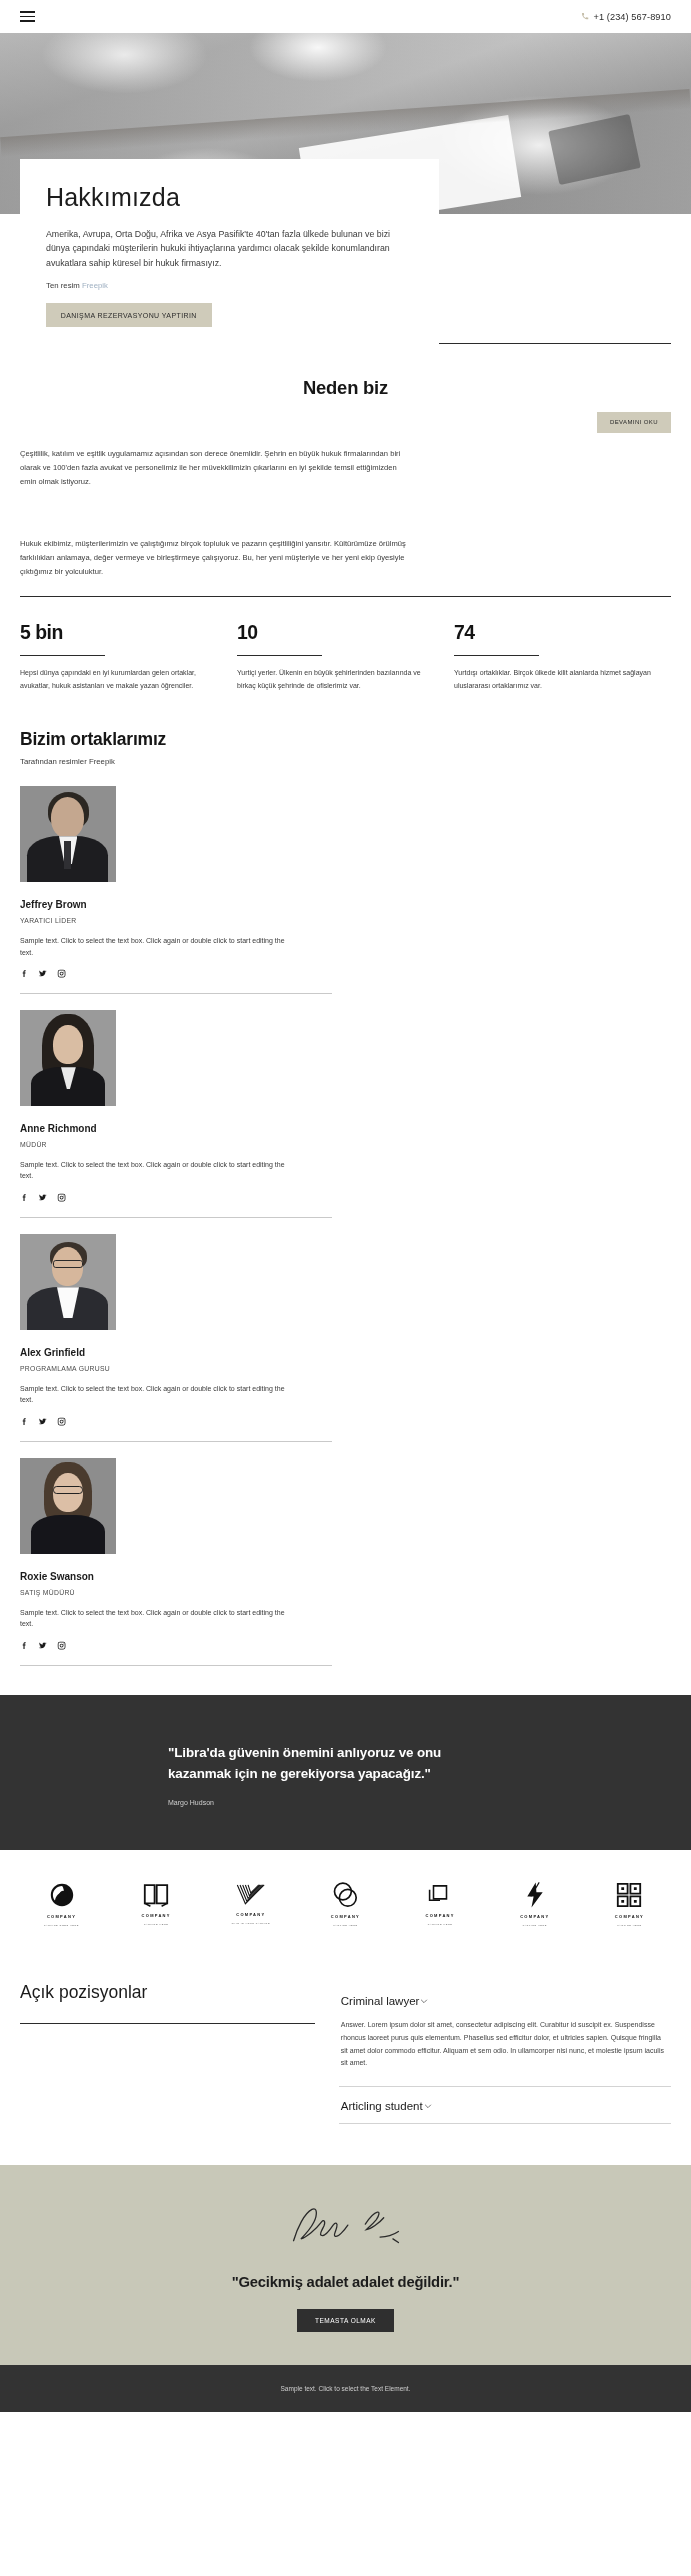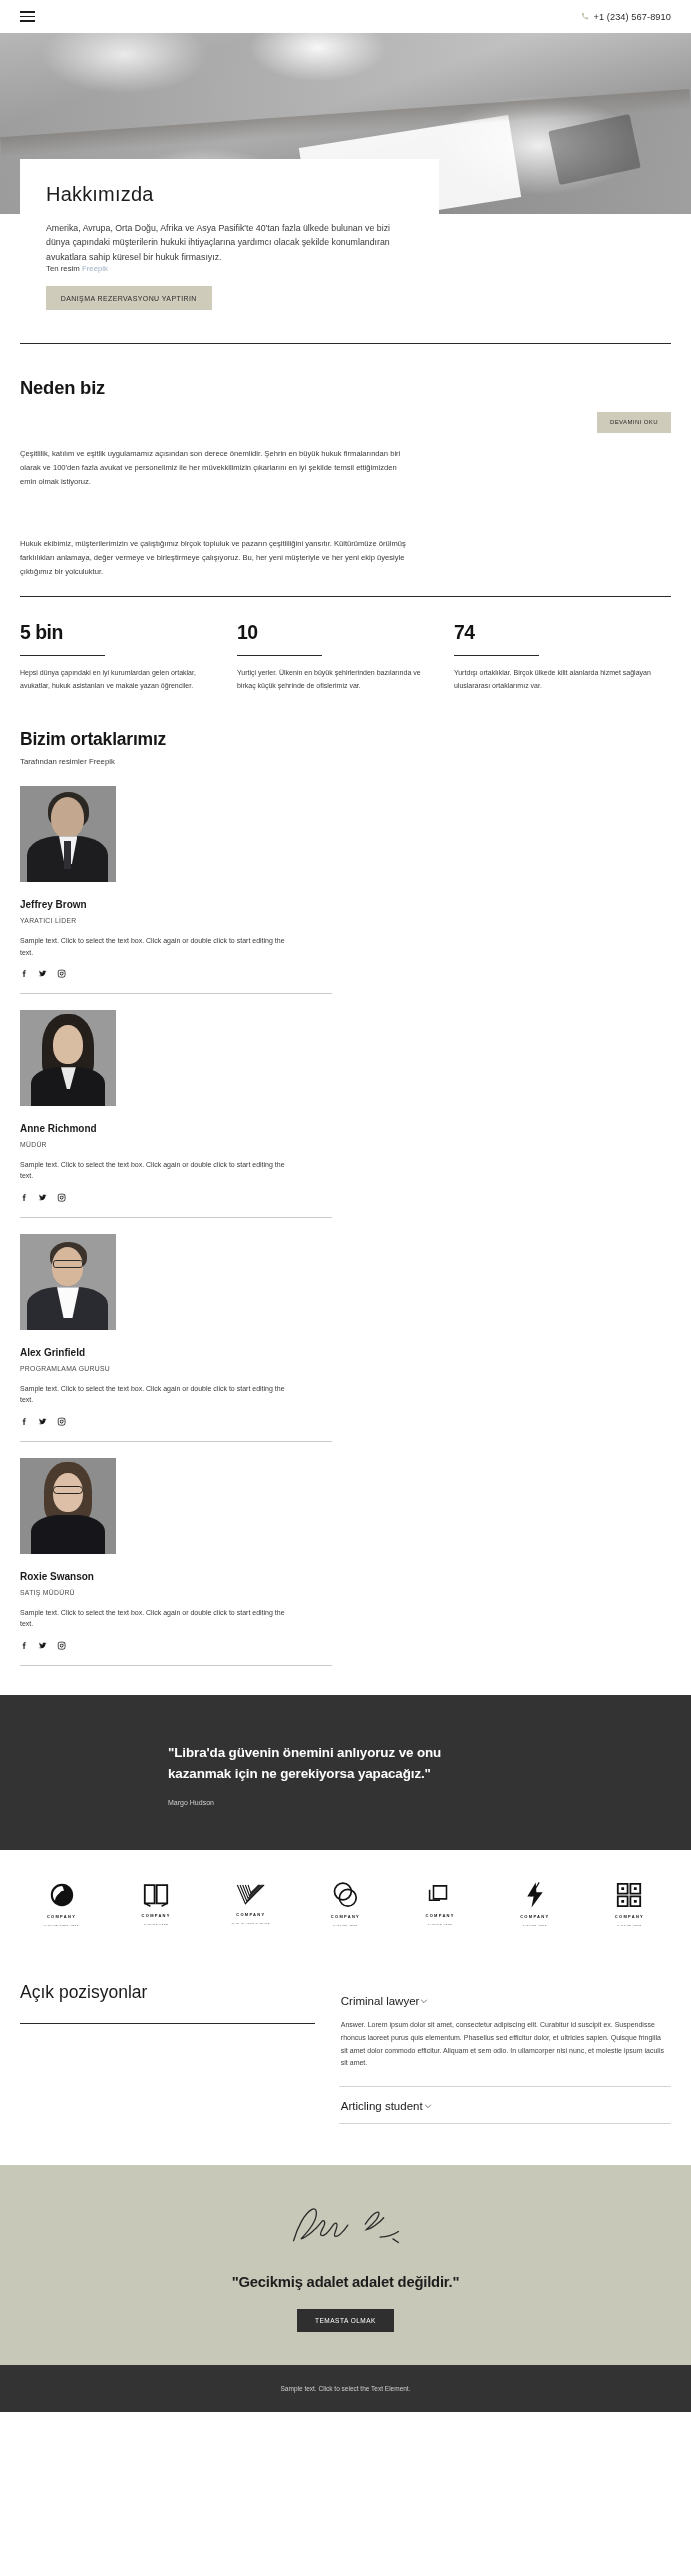--- a/index.html
+++ b/index.html
@@ -58,69 +58,70 @@
   
   .about-card {
     position: absolute;
     left: 20px;
     top: 166px;
     width: 419px;
     background: #fff;
     padding: 24px 26px 20px 26px;
   }
   .about-card h1 {
-    font-size: 20px;
+    font-size: 25px;
     font-weight: 400;
     letter-spacing: 0.2px;
     color: #1c1c1c;
     margin-bottom: 14.8px;
   }
   .about-card p.body {
     font-size: 8.8px;
     line-height: 1.65;
     color: #3a3a3a;
+    margin-bottom: 11px;
   }
   .credit { font-size: 7.8px; color: #3a3a3a; margin-bottom: 13px; }
   .credit a { color: #9fb0c2; text-decoration: none; }
   .btn-tan {
     display:inline-block;
     background:#cfcbba;
     color:#2a2a2a;
     font-size:7px;
     letter-spacing:0.4px;
     padding:8.3px 14.8px;
     border:none;
     cursor:pointer;
     font-family:inherit;
   }
 
   .hr-wide { height:0.9px; background:#2b2b2b; margin:0 20px; }
 
   
   .why { padding: 33px 20px 0 20px; position: relative; }
-  .why h2 { font-size: 18.4px; font-weight: 700; color:#161616; letter-spacing:-0.2px; margin-bottom:14.8px;}
+  .why h2 { font-size: 18.4px; font-weight: 700; color:#161616; letter-spacing:-0.2px; margin-bottom:14.8px;text-align:center;}
   .why .col { width: 387px; }
   .why p { font-size:7.6px; line-height:1.85; color:#3a3a3a; margin-bottom:12px;margin-top:48px;}
   .btn-outline {
     position:absolute;
     right:20px;
     top:68px;
     background:#cfcbba;
     color:#2a2a2a;
     font-size:6px;
     letter-spacing:0.4px;
     padding:7.4px 13px;
     border:none;
     cursor:pointer;
     font-family:inherit;
   }
   .hr-why { height:0.9px; background:#2b2b2b; margin:16.6px 20px 0 20px; }
 
   
-  .stats { display:flex; padding: 24px 20px 0 20px; gap: 0; }
+  .stats { display:flex; padding: 24px 20px 0 20px; gap: 0; justify-content: center; }
   .stat { width: 33.33%; padding-right: 20px; }
   .stat .num { font-size:19.4px; font-weight:700; color:#131313; letter-spacing:-0.5px; }
   .stat .rule { width:85px; height:1.8px; background:#2b2b2b; margin:11px 0 11px 0;}
   .stat .desc { font-size:7px; line-height:1.75; color:#3a3a3a; }
 
   
   .partners { padding: 37px 20px 0 20px; }
   .partners h2 { font-size:17.5px; font-weight:700; color:#161616; letter-spacing:-0.2px; margin-bottom:7.4px;}
   .partners .sub { font-size:7.8px; color:#3a3a3a; margin-bottom: 20px;}
 

